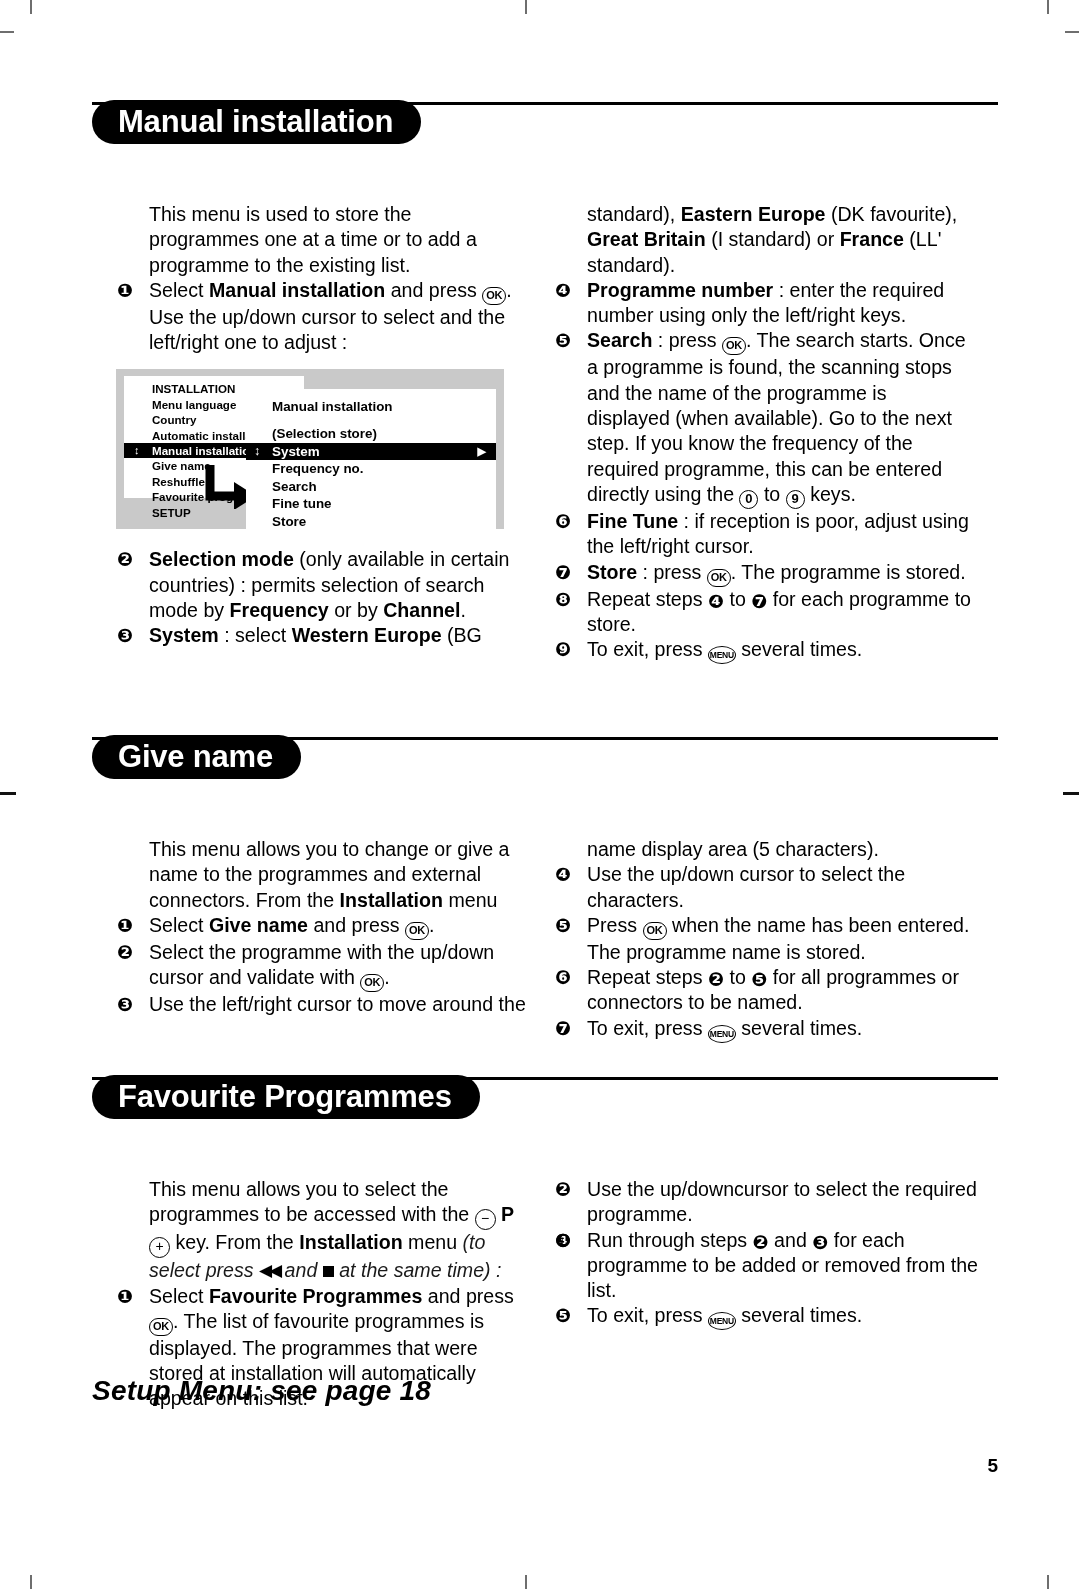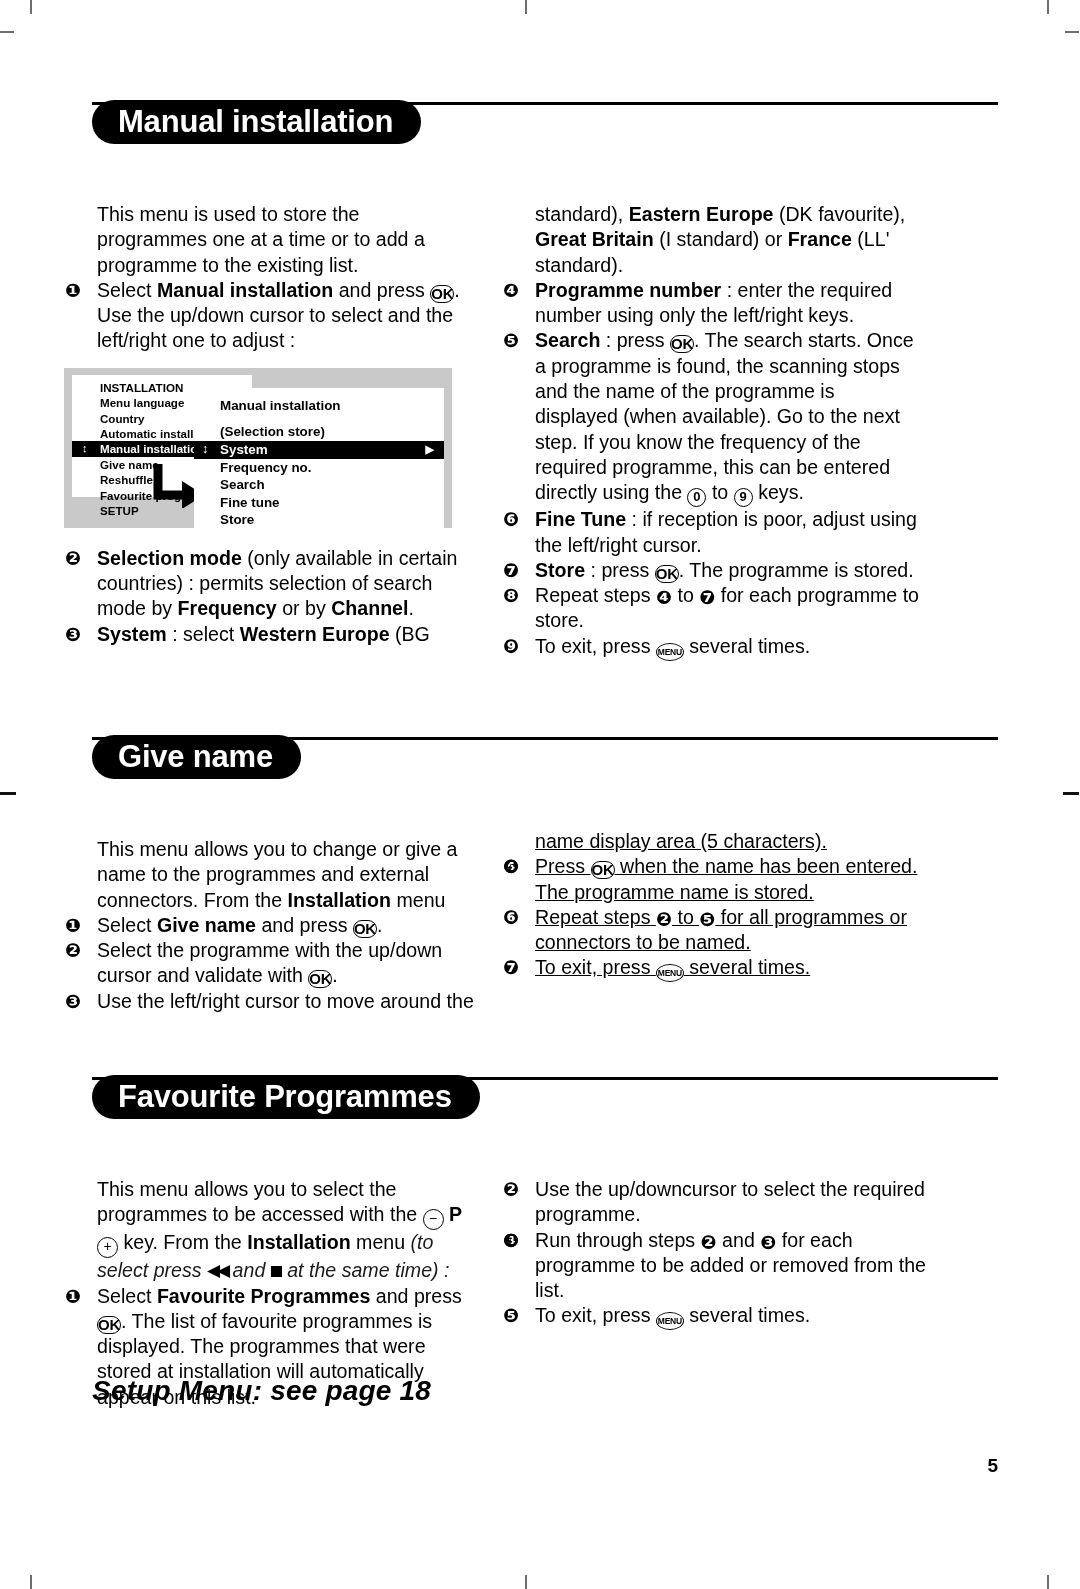--- a/index.html
+++ b/index.html
@@ -61,21 +61,21 @@
     box-sizing: border-box;
     font-size: 31px;
     font-weight: bold;
     letter-spacing: -0.2px;
     white-space: nowrap;
   }
 
   
   .cols {
     position: relative;
-    margin-left: 64px;
+    margin-left: 116px;
     margin-right: 82px;
   }
   .col {
     position: absolute;
     top: 0;
     width: 410px;
   }
   .col.left  { left: 0; }
   .col.right { left: 438px; }
 
@@ -114,21 +114,21 @@
     border-radius: 50%;
     font-weight: bold;
     text-align: center;
     vertical-align: -2px;
     background: #fff;
     box-sizing: border-box;
   }
   .key.ok {
     width: 24px; height: 18px;
     border-radius: 9px / 9px;
-    font-size: 15px;
+    font-size: 11px;
     line-height: 15px;
     letter-spacing: -0.3px;
   }
   .key.menu {
     width: 28px; height: 18px;
     border-radius: 14px / 9px;
     font-size: 8.5px;
     line-height: 16px;
     letter-spacing: -0.2px;
   }
@@ -388,25 +388,26 @@
             <span class="bullet numcircle" style="background:transparent;color:#000;font-size:19px;line-height:18px;">❷</span>
             <span>Select the programme with the up/down cursor and validate with </span><span class="key ok">OK</span><span>.</span>
           </li>
           <li class="step">
             <span class="bullet numcircle" style="background:transparent;color:#000;font-size:19px;line-height:18px;">❸</span>
             <span>Use the left/right cursor to move around the</span>
           </li>
         </ol>
       </div>
 
-      <div class="col right" style="top:48px;width:420px;text-decoration:underline;">
+      <div class="col right" style="top:56px;width:420px;">
         <p class="txt indent">name display area (5 characters).</p>
         <ol class="steps">
           <li class="step">
             <span class="bullet numcircle" style="background:transparent;color:#000;font-size:19px;line-height:18px;">❹</span>
+            <span>Use the up/down cursor to select the characters.</span>
           </li>
           <li class="step">
             <span class="bullet numcircle" style="background:transparent;color:#000;font-size:19px;line-height:18px;">❺</span>
             <span>Press </span><span class="key ok">OK</span><span> when the name has been entered. The programme name is stored.</span>
           </li>
           <li class="step">
             <span class="bullet numcircle" style="background:transparent;color:#000;font-size:19px;line-height:18px;">❻</span>
             <span>Repeat steps </span><span class="numcircle" style="background:transparent;color:#000;font-size:19px;line-height:18px;width:auto;">❷</span><span> to </span><span class="numcircle" style="background:transparent;color:#000;font-size:19px;line-height:18px;width:auto;">❺</span><span> for all programmes or connectors to be named.</span>
           </li>
           <li class="step">

